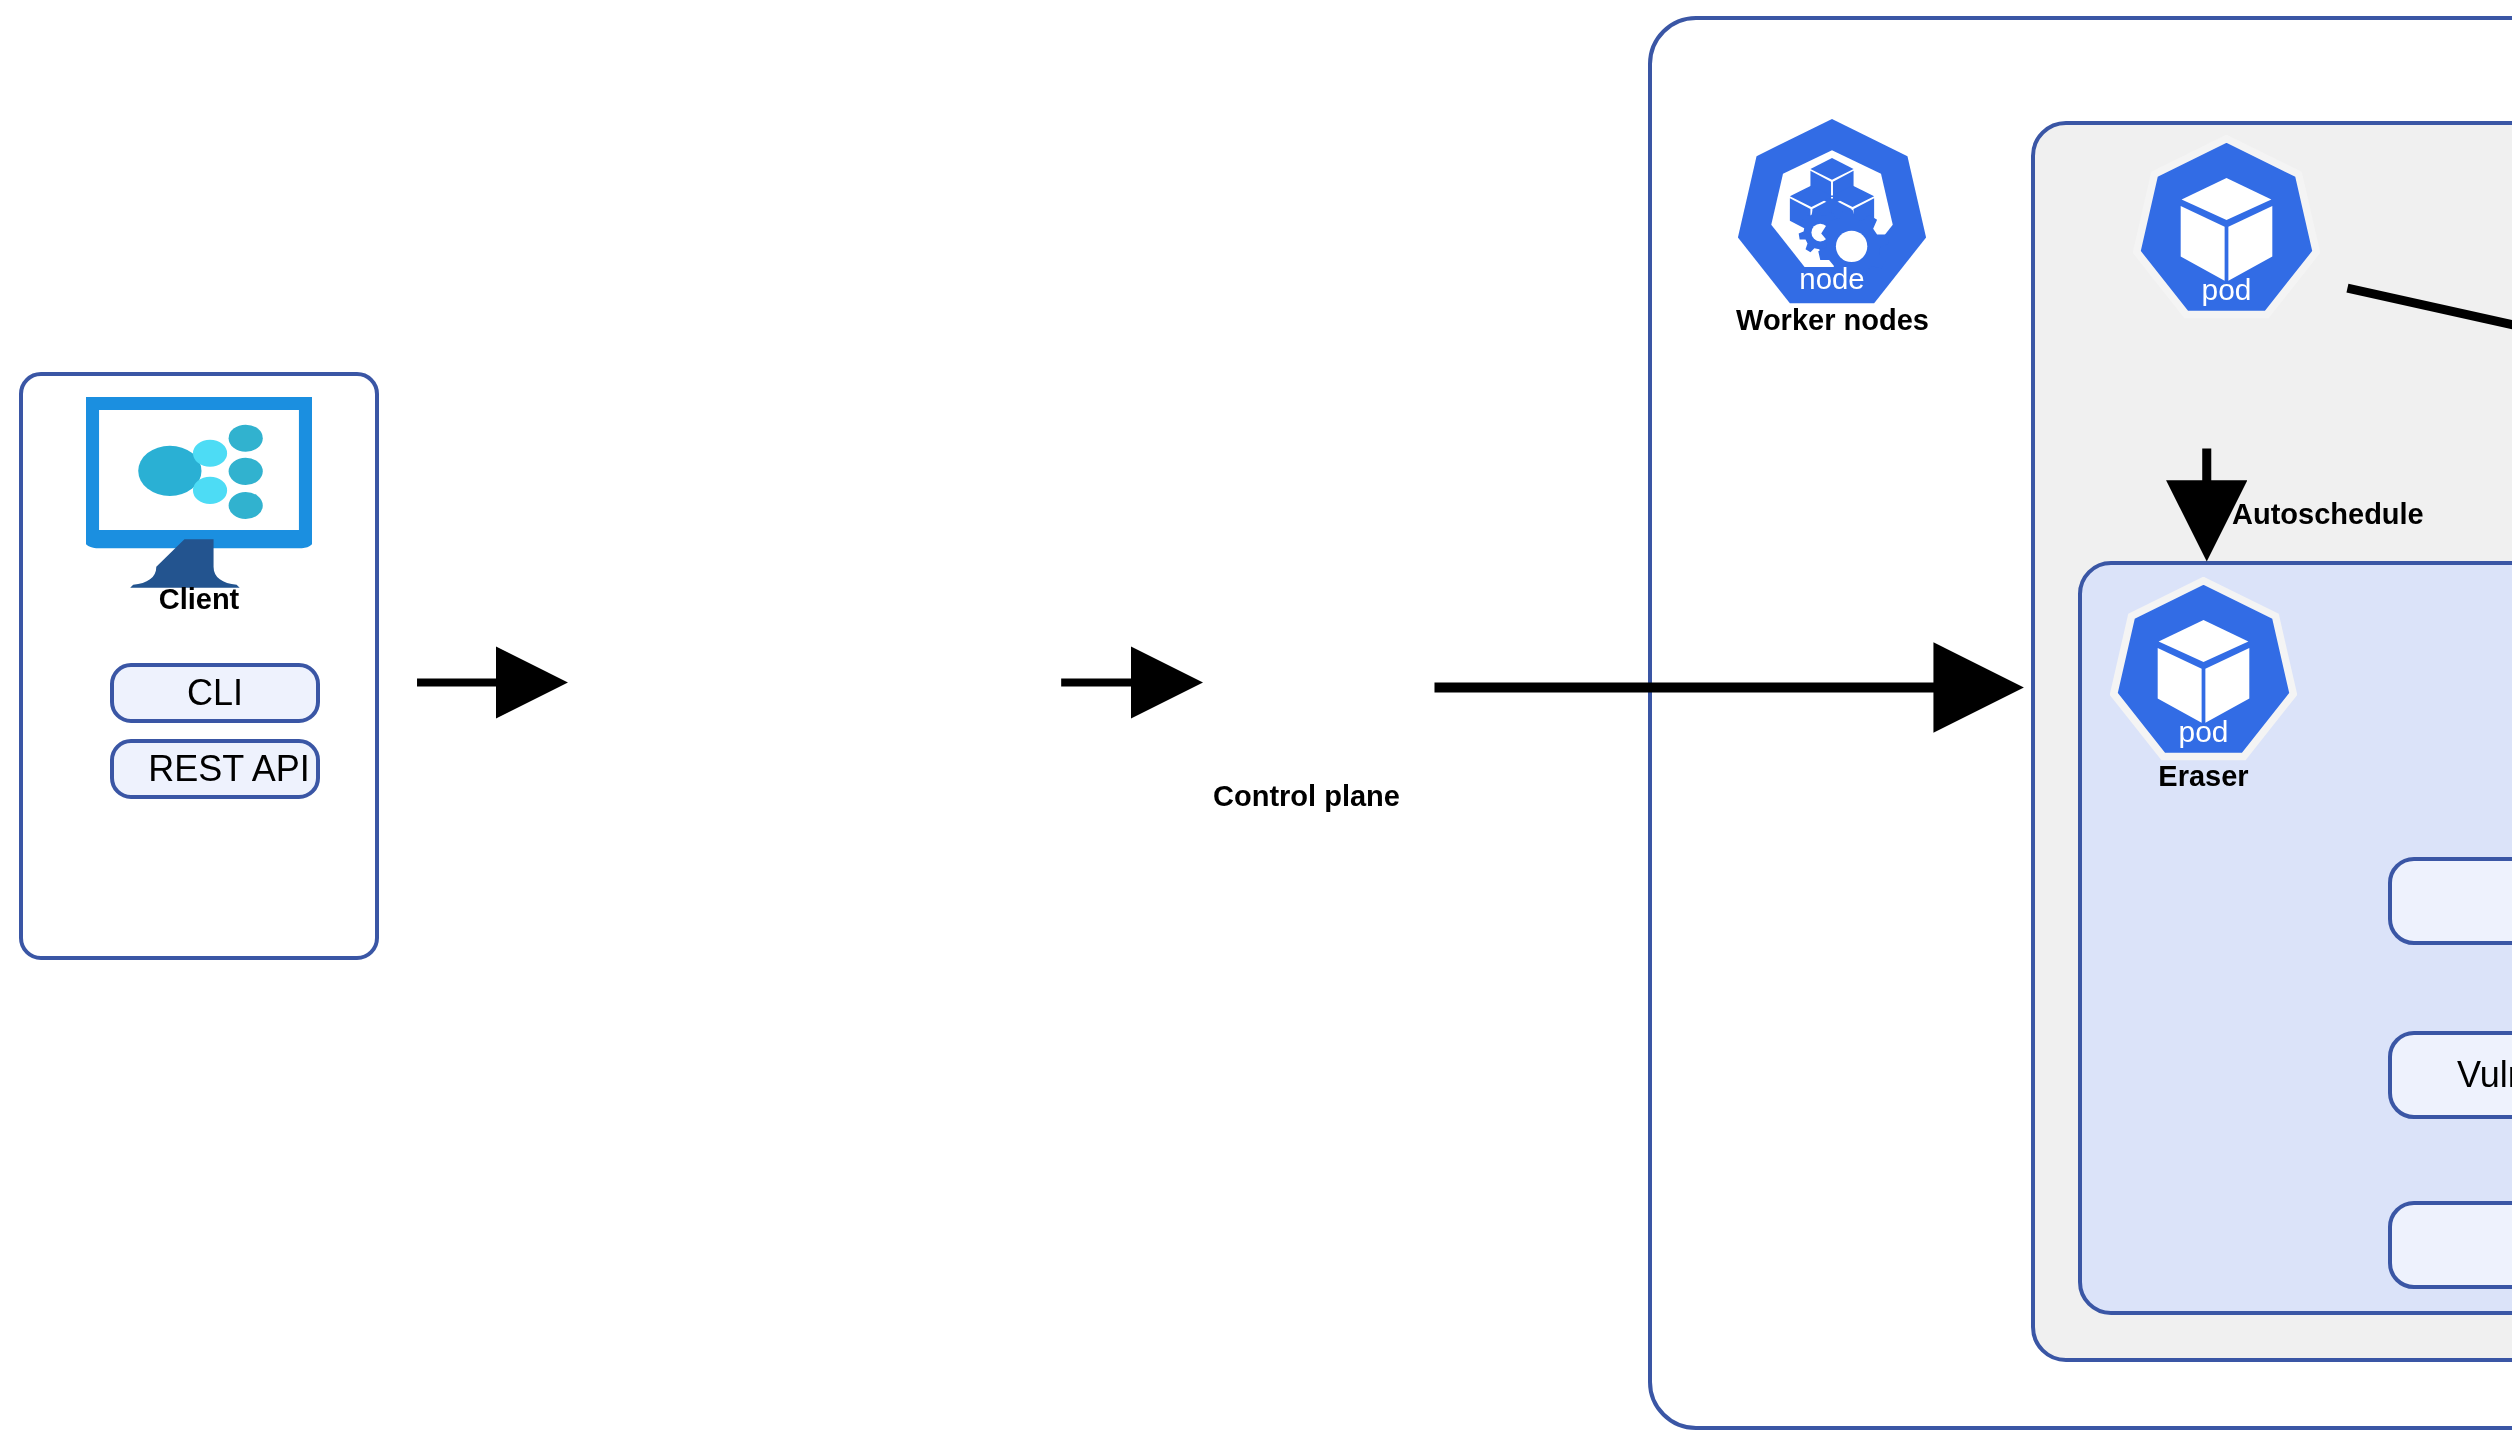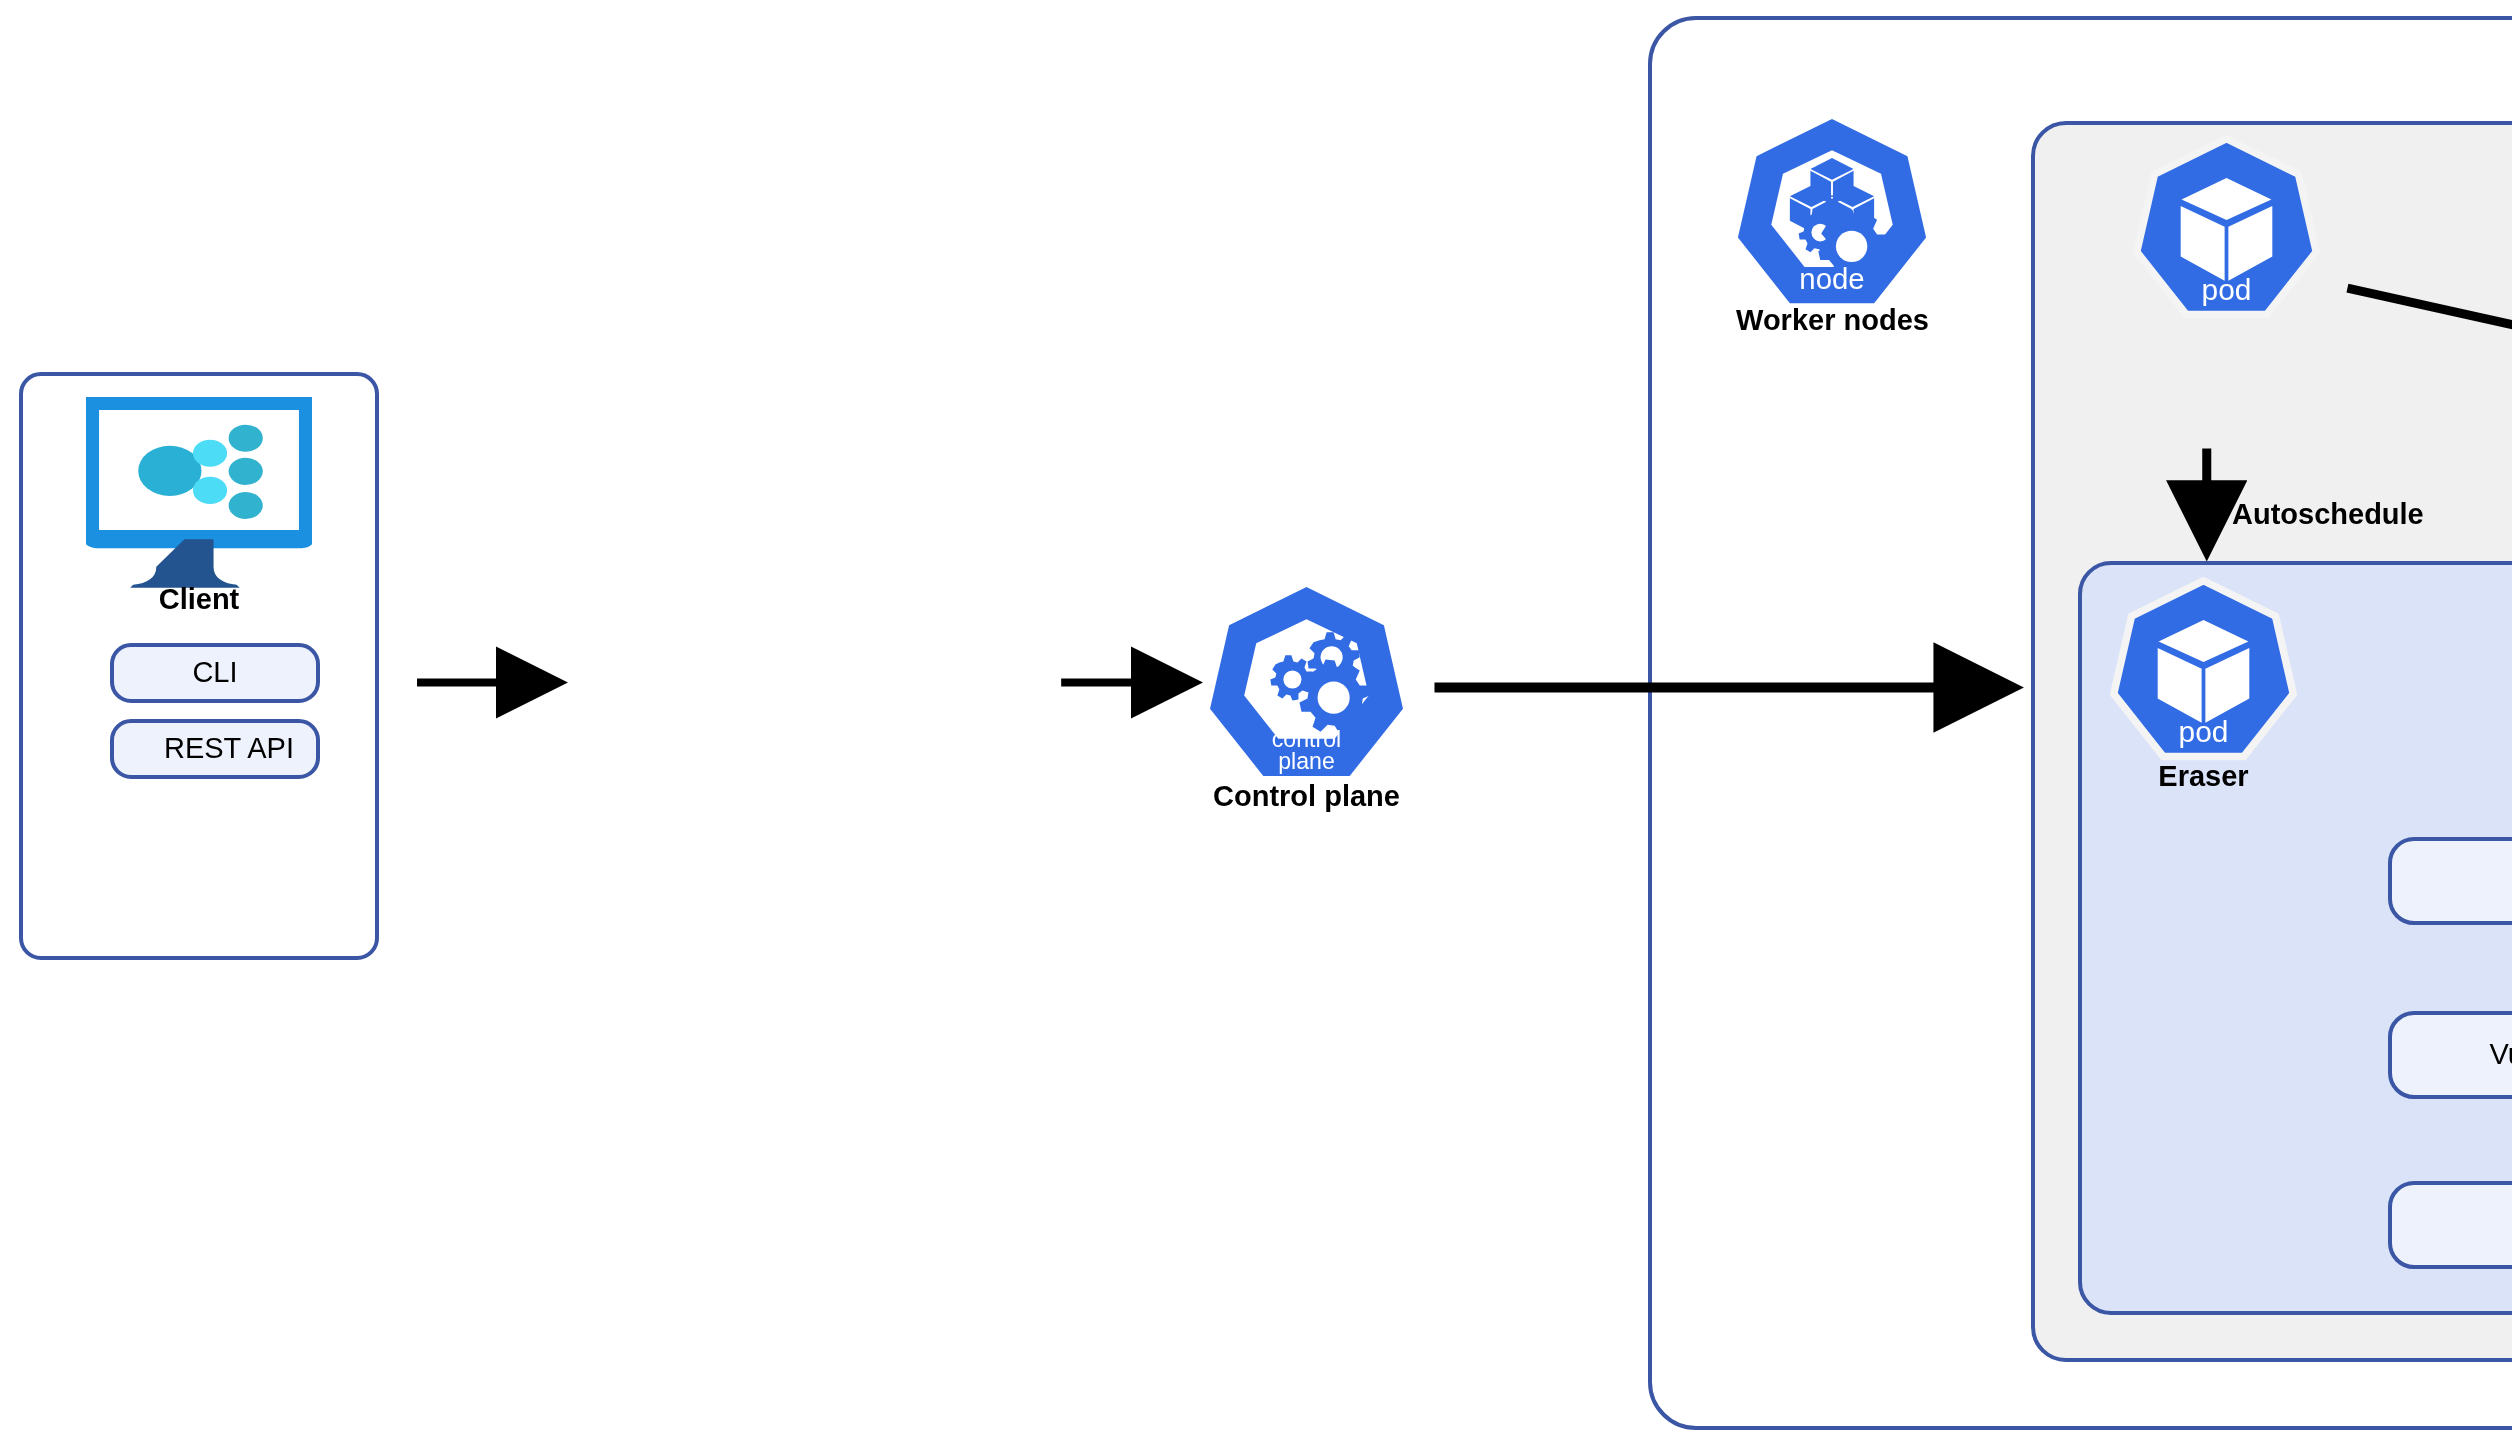--- a/index.html
+++ b/index.html
@@ -44,23 +44,24 @@
   .pill {
     position: absolute;
     box-sizing: border-box;
     background: #eef2fd;
     border: 4.5px solid #3a56a5;
     border-radius: 21px;
     display: flex;
     align-items: center;
     justify-content: center;
     color: #000000;
-    font-size: 29px;
+    font-size: 36px;
     line-height: 1.1;
     white-space: nowrap;
+    margin-top: 20px;
   }
 
   
   .caption {
     position: absolute;
     color: #000000;
     font-size: 29px;
     line-height: 1.12;
     text-align: center;
     white-space: pre-line;
@@ -109,41 +110,20 @@
 
   <div class="pill" style="left:110px; top:643px; width:210px; height:60px;">
     <span>CLI</span>
   </div>
 
   <div class="pill" style="left:110px; top:719px; width:210px; height:60px;padding-left:28px;">
     <span>REST API</span>
   </div>
 
 
-  <div class="k8s" style="left:1206px; top:583px; width:201px; height:201px;">
-    <svg viewBox="0 0 200 200" xmlns="http://www.w3.org/2000/svg">
-      <polygon points="100,4 177,42 196,125 143,192 57,192 4,125 23,42" fill="#326ce5"></polygon>
-      <polygon points="100,36 150,60 162,112 128,155 72,155 38,112 50,60" fill="#ffffff"></polygon>
-
-      <g fill="#326ce5">
-        <path d="M113 57 l5 -1 2 -7 7 0 2 7 5 1 5 -5 6 4 -3 7 3 4 7 0 1 7 -6 3 -1 5 5 5 -4 6 -7 -2 -4 3 0 7 -7 1 -3 -6 -5 -1 -5 5 -6 -4 2 -7 -3 -4 -7 0 -1 -7 6 -3 1 -5 -5 -5 4 -6 z"></path>
-        <circle cx="125" cy="74" r="11" fill="#ffffff"></circle>
-      </g>
-      <g fill="#326ce5">
-        <path d="M73 79 l4 -1 2 -6 6 0 2 6 4 1 4 -4 5 3 -2 6 2 4 6 0 1 6 -5 2 -1 4 4 4 -3 5 -6 -2 -4 3 0 6 -6 1 -2 -5 -4 -1 -4 4 -5 -3 2 -6 -2 -4 -6 0 -1 -6 5 -2 1 -4 -4 -4 3 -5 z"></path>
-        <circle cx="86" cy="96" r="9" fill="#ffffff"></circle>
-      </g>
-      <g fill="#326ce5">
-        <path d="M108 87 l7 -2 4 -9 9 1 3 9 7 2 7 -6 8 5 -4 9 4 6 10 0 2 9 -9 4 -1 7 7 7 -5 8 -9 -3 -6 5 0 9 -9 2 -5 -8 -7 -1 -7 7 -8 -5 3 -9 -5 -6 -9 0 -2 -9 8 -4 1 -7 -6 -7 5 -8 z"></path>
-        <circle cx="127" cy="114" r="16" fill="#ffffff"></circle>
-      </g>
-      <text x="100" y="163" text-anchor="middle" font-family="Liberation Sans, sans-serif" font-size="23" fill="#ffffff">control</text>
-      <text x="100" y="185" text-anchor="middle" font-family="Liberation Sans, sans-serif" font-size="23" fill="#ffffff">plane</text>
-    </svg>
-  </div>
   <div class="caption" style="left:1156px; top:780px; width:301px;">Control plane</div>
 
   <div class="panel" style="left:1648px; top:16px; width:1407px; height:1414px; border-radius:48px;"></div>
 
   <div class="k8s" style="left:1734px; top:115px; width:196px; height:196px;">
     <svg viewBox="0 0 200 200" xmlns="http://www.w3.org/2000/svg">
       <polygon points="100,4 177,42 196,125 143,192 57,192 4,125 23,42" fill="#326ce5"></polygon>
       <polygon points="100,36 150,60 162,112 128,155 72,155 38,112 50,60" fill="#ffffff"></polygon>
       <g fill="#326ce5">
         <path d="M100 44 l22 11 -22 11 -22 -11 z"></path>

